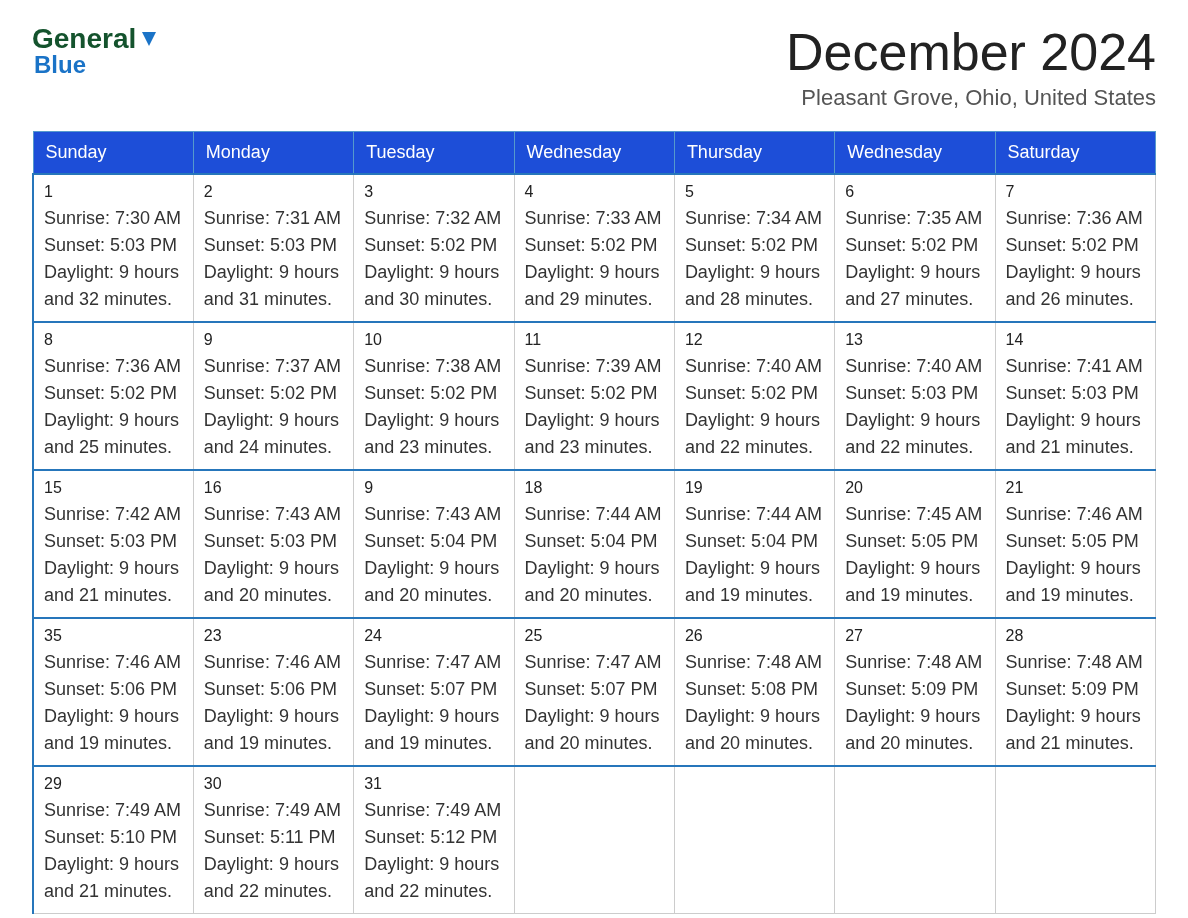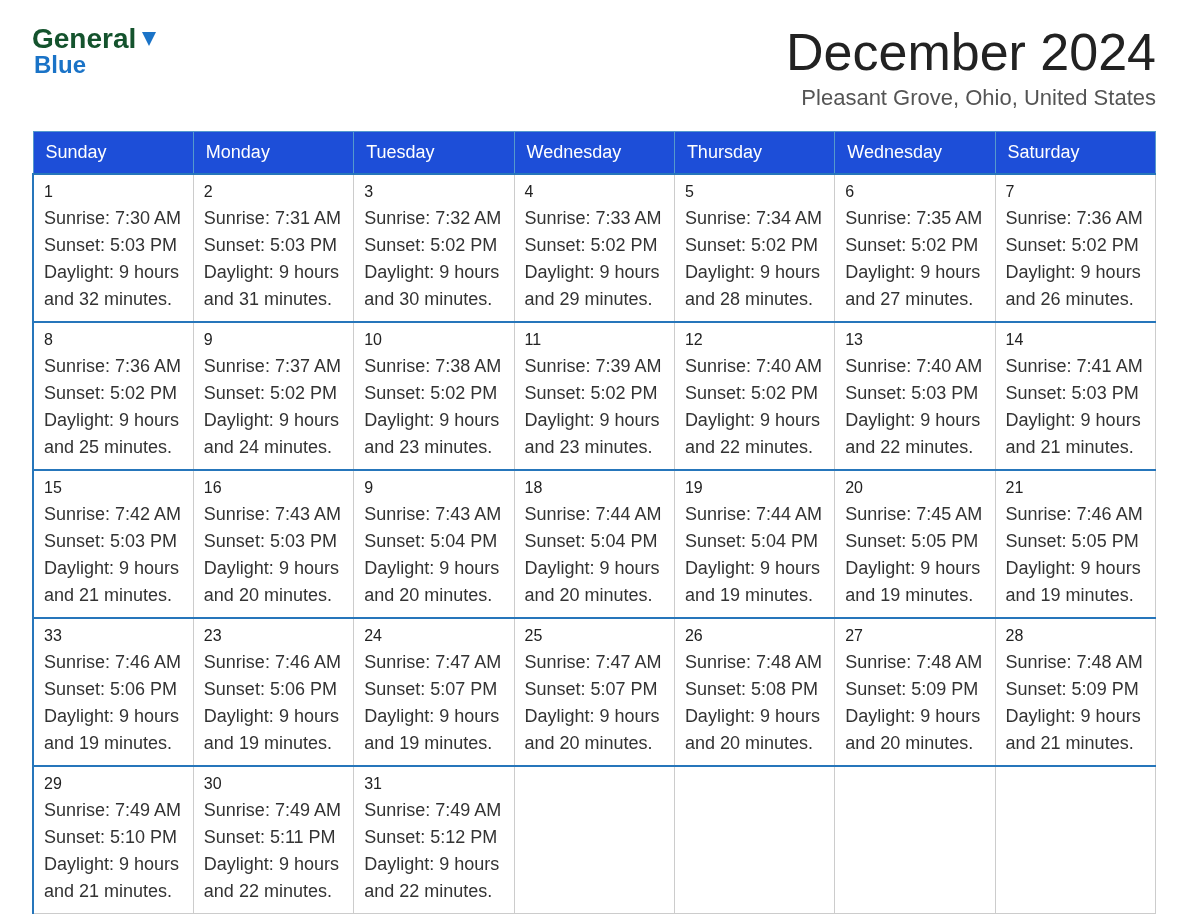--- a/index.html
+++ b/index.html
@@ -312,21 +312,21 @@
         <div class="day-info">
           Sunrise: 7:46 AM<br>
           Sunset: 5:05 PM<br>
           Daylight: 9 hours<br>
           and 19 minutes.
         </div>
       </td>
       </tr>
       <tr class="week-row">
         <td>
-        <div class="day-number">33</div>
+        <div class="day-number">35</div>
         <div class="day-info">
           Sunrise: 7:46 AM<br>
           Sunset: 5:06 PM<br>
           Daylight: 9 hours<br>
           and 19 minutes.
         </div>
       </td>
         <td>
         <div class="day-number">23</div>
         <div class="day-info">

